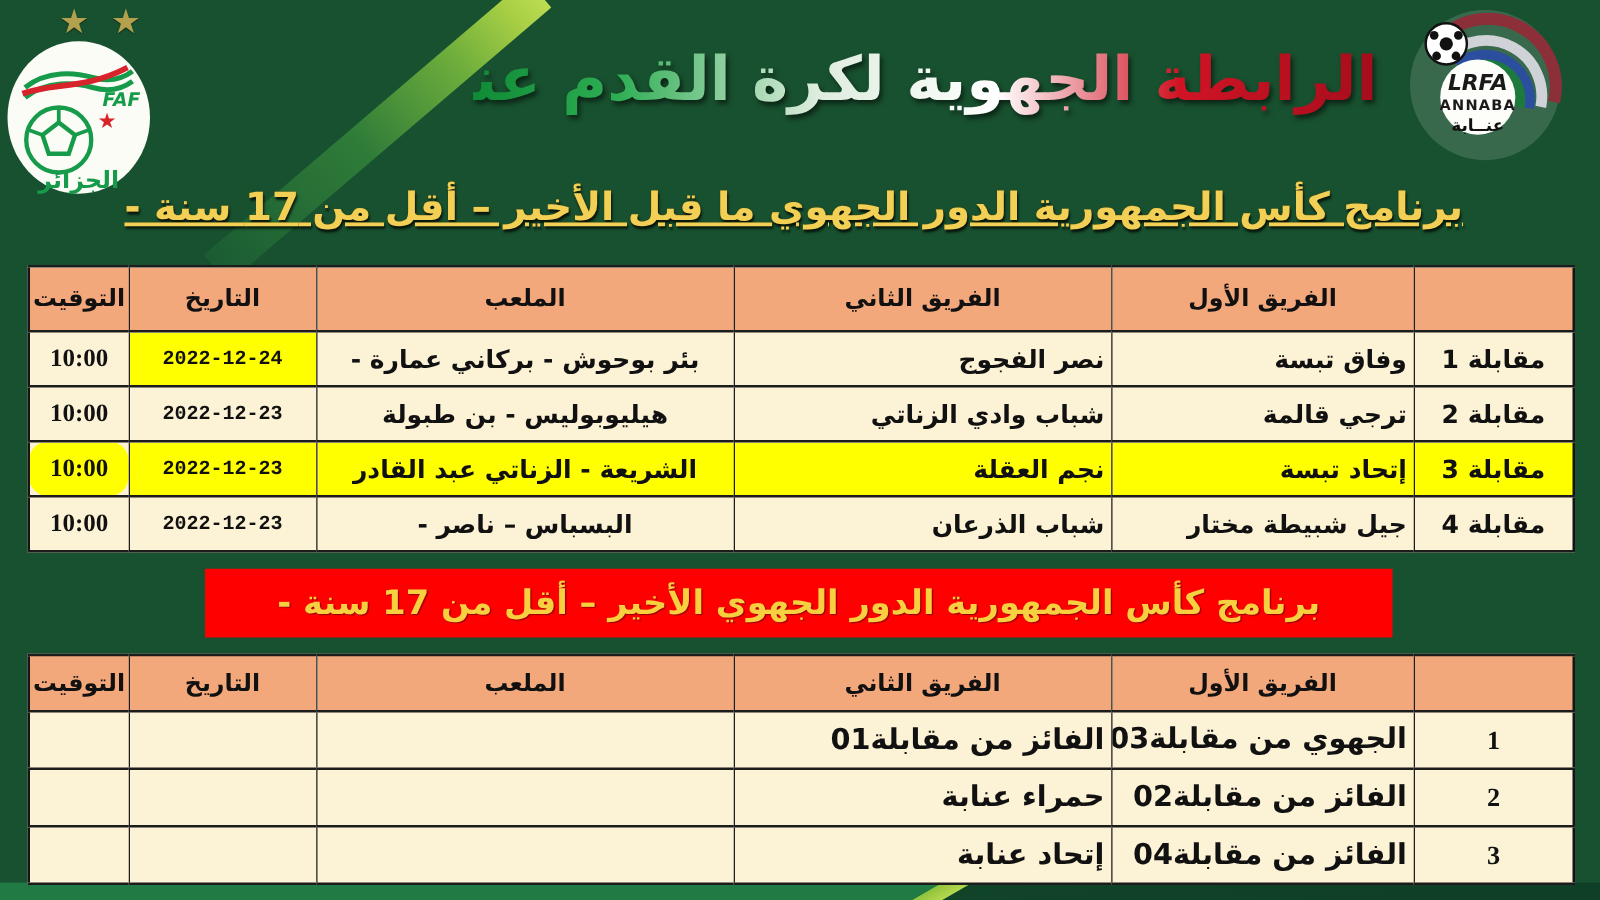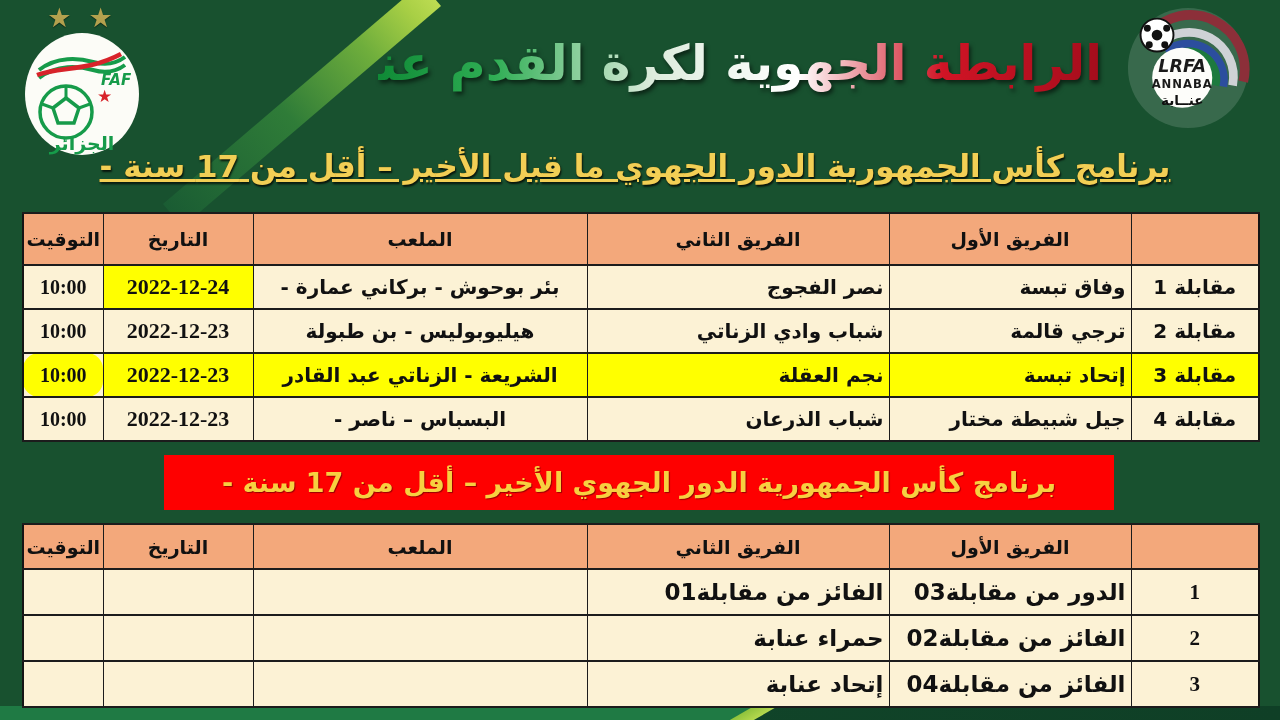--- a/index.html
+++ b/index.html
@@ -17,21 +17,21 @@
   .band-base { position:absolute; left:0; top:706px; width:1280px; height:14px;
     background:linear-gradient(to right,#124a2c 0%,#0f3f26 100%); }
   .band-left { position:absolute; left:-20px; top:706px; width:770px; height:14px;
     background:#1f7a44; transform:skewX(-60deg); }
   .band-stripe { position:absolute; left:742px; top:706px; width:24px; height:14px;
     background:linear-gradient(to right,#8fc23c,#b5d94e); transform:skewX(-60deg); }
 
   
   .faf-stars { position:absolute; left:30px; top:2px; width:100px; text-align:center; }
   .faf-stars .star { font-size:27px; color:#b3a14e; margin:0 6px; text-shadow:0 1px 1px rgba(0,0,0,.5); }
-  .faf-logo { position:absolute; left:21px; top:30px; }
+  .faf-logo { position:absolute; left:2px; top:30px; }
   .lrfa-logo { position:absolute; left:1126px; top:6px; }
 
   
   .main-title {
     position:absolute; top:16px; right:178px; width:724px; height:96px; line-height:96px;
     text-align:center; direction:rtl; font-size:49px; font-weight:bold; white-space:nowrap;
     background:linear-gradient(90deg,#0f8a36 0%,#2fae54 16%,#ddecdd 38%,#ffffff 58%,#d01425 78%,#a50d1c 100%);
     -webkit-background-clip:text; background-clip:text; color:transparent;
     filter:drop-shadow(2px 3px 2px rgba(0,0,0,.55));
   }
@@ -50,22 +50,22 @@
   .t2 { top:523px; }
   th,td { border:2px solid #1c1c1c; border-left-width:1px; border-right-width:1px;
     overflow:hidden; white-space:nowrap; vertical-align:middle; color:#111; }
   th { background:#f3a87b; font-size:19px; font-weight:bold; text-align:center; }
   .t1 th { height:52px; } .t1 td { height:44px; }
   .t2 th { height:45px; } .t2 td { height:46px; }
 
   .c-match { text-align:center; font-size:20px; font-weight:bold; }
   .c-team  { text-align:right; padding-right:5px; font-size:20px; font-weight:bold;padding-left:15px; }
   .c-stad  { text-align:center; font-size:20px; font-weight:bold; }
-  .c-date  { direction:ltr; text-align:center; font-family:Liberation Serif, serif;
-             font-size:22px; font-weight:bold; }
+  .c-date  { direction:ltr; text-align:center; font-family:Liberation Mono, monospace;
+             font-size:16px; font-weight:bold; }
   .c-time  { direction:ltr; text-align:center; font-family:"Liberation Serif","DejaVu Serif",serif;
              font-size:20px; font-weight:bold;border-radius:16px; }
   .t2 .c-team { font-size:23px; }
   .t2 .c-match { font-family:"Liberation Serif","DejaVu Serif",serif; font-size:21px; }
 
   .hl-cell { background:#ffff00; }
   .hl-row td { background:#ffff00; }
 
   
   .banner {
@@ -200,21 +200,21 @@
         <tr>
       <th></th>
       <th>الفريق الأول</th>
       <th>الفريق الثاني</th>
       <th>الملعب</th>
       <th>التاريخ</th>
       <th>التوقيت</th>
     </tr>
     <tr>
       <td class="c-match">1</td>
-      <td class="c-team">الدور من مقابلة03</td>
+      <td class="c-team">الجهوي من مقابلة03</td>
       <td class="c-team">الفائز من مقابلة01</td>
       <td class="c-stad"></td>
       <td class="c-date"></td>
       <td class="c-time"></td>
     </tr>
     <tr>
       <td class="c-match">2</td>
       <td class="c-team">الفائز من مقابلة02</td>
       <td class="c-team">حمراء عنابة</td>
       <td class="c-stad"></td>

